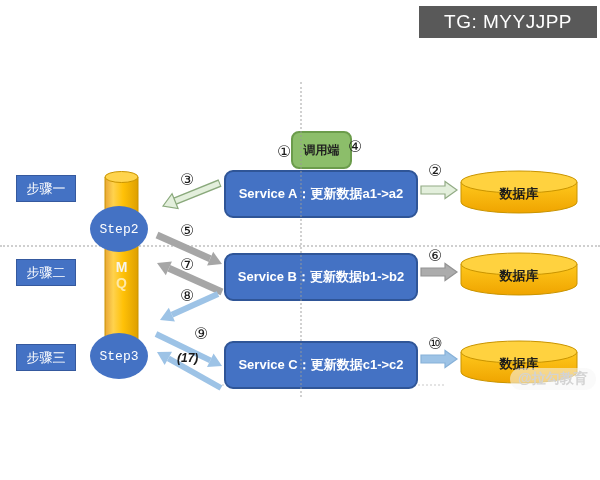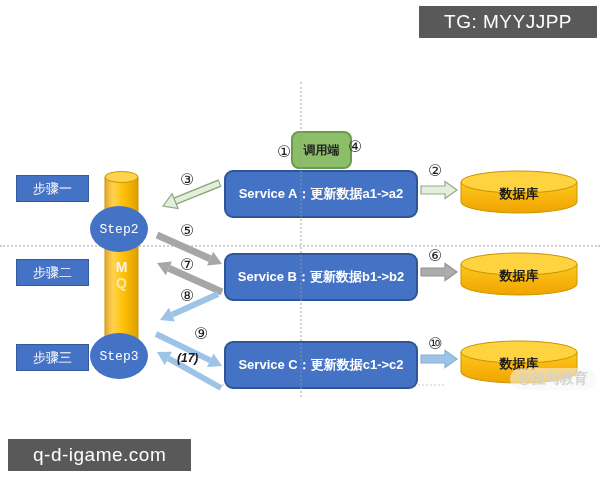--- a/index.html
+++ b/index.html
@@ -8,21 +8,21 @@
   svg.layer{position:absolute;left:0;top:0;z-index:1;}
   .hline{position:absolute;left:0;top:245px;width:600px;border-top:2px dotted #CFCFCF;z-index:0;}
   .hline2{position:absolute;left:222px;top:384px;width:222px;border-top:2px dotted #E4E4E4;z-index:0;}
   .vline{position:absolute;left:300px;top:82px;height:315px;border-left:2px dotted #9a9a9a;opacity:.45;z-index:3;}
   .box{position:absolute;display:flex;align-items:center;justify-content:center;box-sizing:border-box;z-index:2;}
   .caller{left:291px;top:95px;width:61px;height:38px;background:#8CBE6A;border:2px solid #6B9C4B;
           border-radius:8px;font-size:12px;font-weight:bold;color:#1f1f1f;margin-top:36px;}
   .service{left:224px;width:194px;height:48px;background:#4472C4;border:2px solid #2F5597;
            border-radius:9px;font-size:13px;font-weight:bold;color:#ffffff;white-space:nowrap;}
   .svc-a{top:170px}.svc-b{top:253px}.svc-c{top:341px}
-  .stepbox{left:16px;width:73px;height:27px;background:#4472C4;border:1px solid #35599E;
+  .stepbox{left:16px;width:60px;height:27px;background:#4472C4;border:1px solid #35599E;
            font-size:13px;color:#ffffff;}
   .st-1{top:175px}.st-2{top:259px}.st-3{top:344px}
   .node{position:absolute;left:90px;width:58px;height:46px;background:#4472C4;border-radius:50%;
         display:flex;align-items:center;justify-content:center;font-size:13px;color:#fff;z-index:2;font-family:Liberation Mono, monospace;}
   .n-2{top:206px}.n-3{top:333px}
   .mqletter{position:absolute;left:105px;width:33px;text-align:center;font-size:14px;
             font-weight:bold;z-index:2;}
   .mq-m{top:259px;color:#F6F4EC;}
   .mq-q{top:275px;color:#FFE9A8;}
   .dblabel{position:absolute;left:460px;width:118px;text-align:center;font-size:13px;
@@ -128,16 +128,15 @@
   <div class="fl fl4">④</div>
   <div class="fl fl5">⑤</div>
   <div class="fl fl6">⑥</div>
   <div class="fl fl7">⑦</div>
   <div class="fl fl8">⑧</div>
   <div class="fl fl9">⑨</div>
   <div class="fl fl10">⑩</div>
   <div class="fl fl11">(17)</div>
 
   <div class="badge badge-tr">TG: MYYJJPP</div>
-  <div class="badge badge-bl">q-d-igame.com</div>
   <div class="watermark">@拉勾教育</div>
 
 </div>
 
 </body></html>

